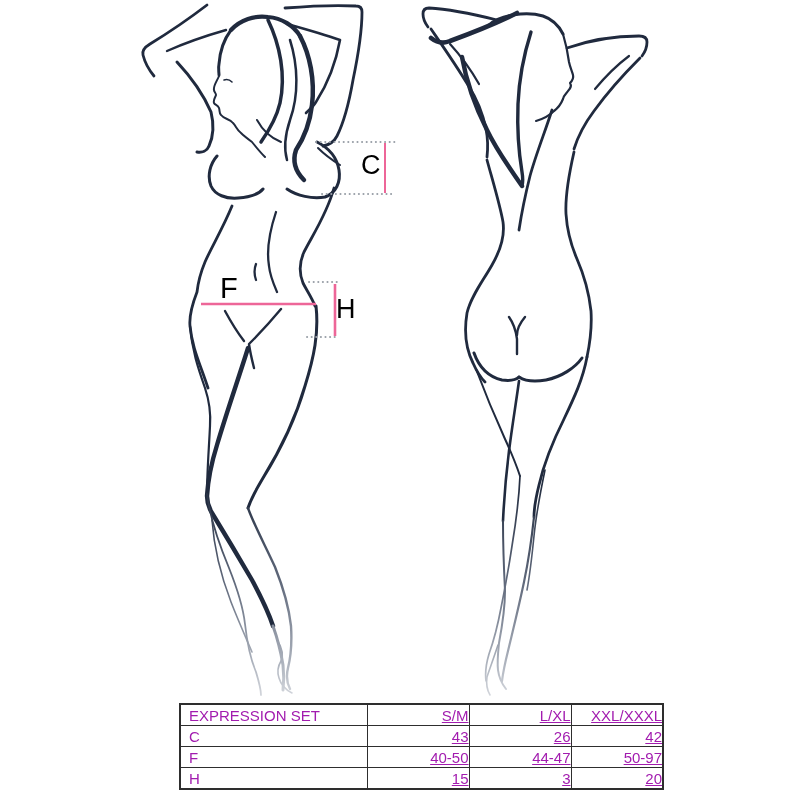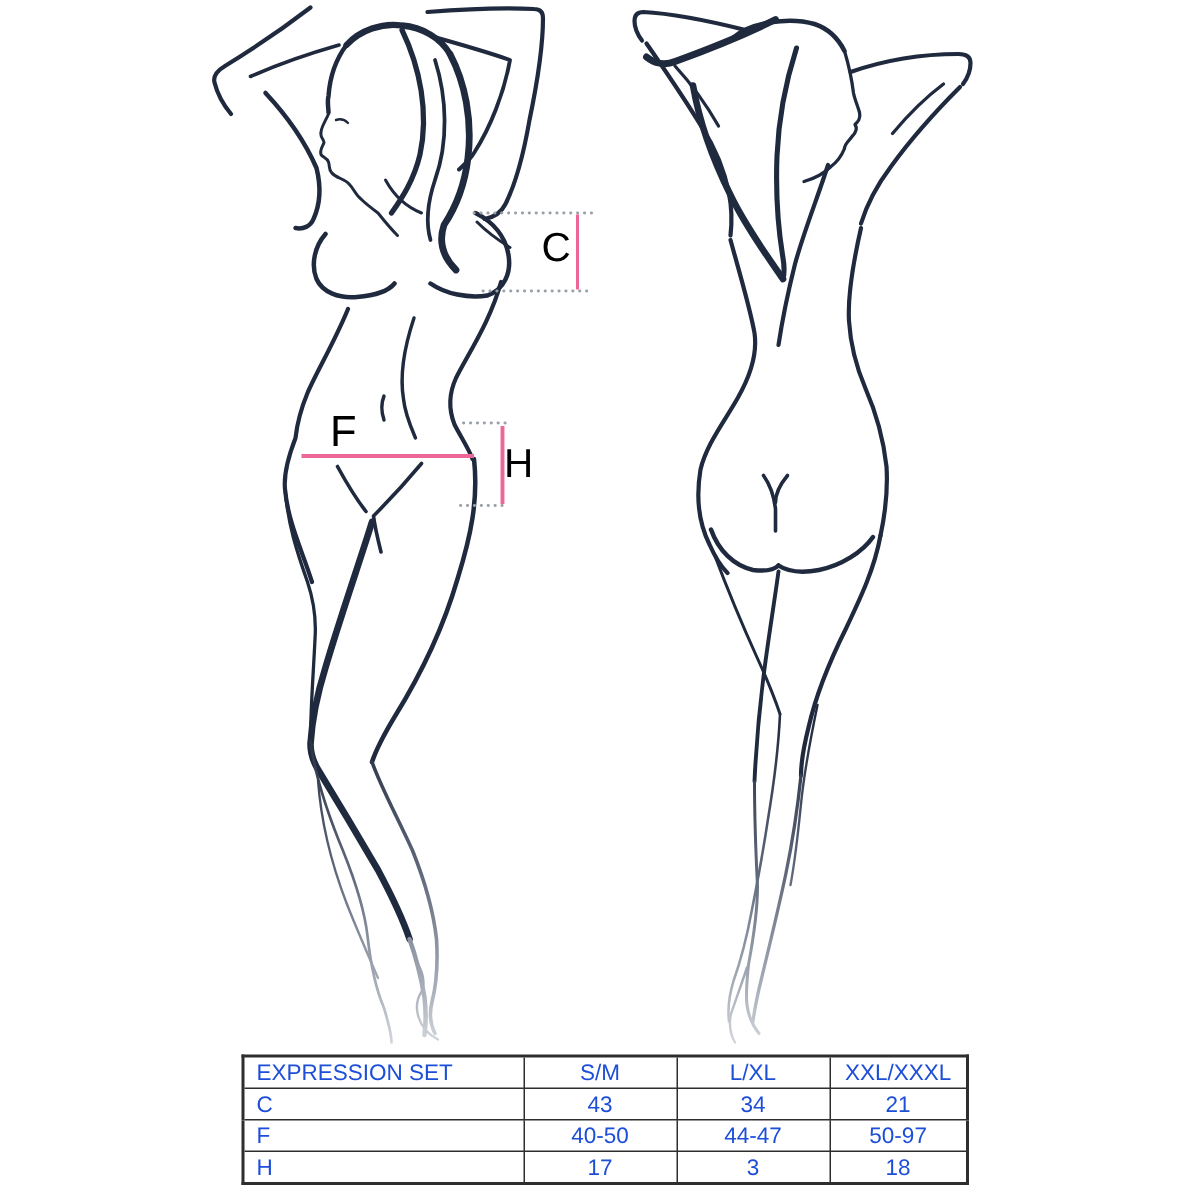--- a/index.html
+++ b/index.html
@@ -9,29 +9,29 @@
   }
   #art{position:absolute;left:0;top:0;}
   .measure-label{
     position:absolute;color:#000;font-family:"Liberation Sans",sans-serif;
     font-weight:400;line-height:1;
   }
   #label-c{left:361px;top:152px;font-size:27px;}
   #label-f{left:220px;top:274px;font-size:29px;}
   #label-h{left:336px;top:296px;font-size:27px;}
   #size-table{
-    position:absolute;left:161px;top:703px;width:483px;
+    position:absolute;left:179px;top:703px;width:483px;
     border-collapse:collapse;table-layout:fixed;
-    font-size:15px;color:#1d4ed8;background:transparent;
+    font-size:15px;color:#a21caf;background:transparent;
   }
   #size-table td{
     border:1.5px solid #2e2e2e;height:20px;padding:0 0 0 8px;
     text-align:left;white-space:nowrap;overflow:hidden;
   }
-  #size-table td.num{text-align:center;padding:0;}
+  #size-table td.num{text-align:right;padding:0;text-decoration:underline;}
   #size-table tr.outer-top td{border-top-width:2px;}
   #size-table tr.outer-bottom td{border-bottom-width:2px;}
   #size-table td:first-child{border-left-width:2px;}
   #size-table td:last-child{border-right-width:2px;}
 </style>
 </head>
 <body>
 
 <div id="screen">
 
@@ -156,31 +156,31 @@
     <tbody>
       <tr class="outer-top">
         <td>EXPRESSION SET</td>
         <td class="num">S/M</td>
         <td class="num">L/XL</td>
         <td class="num">XXL/XXXL</td>
       </tr>
       <tr>
         <td>C</td>
         <td class="num">43</td>
-        <td class="num">34</td>
-        <td class="num">21</td>
+        <td class="num">26</td>
+        <td class="num">42</td>
       </tr>
       <tr>
         <td>F</td>
         <td class="num">40-50</td>
         <td class="num">44-47</td>
         <td class="num">50-97</td>
       </tr>
       <tr class="outer-bottom">
         <td>H</td>
-        <td class="num">17</td>
+        <td class="num">15</td>
         <td class="num">3</td>
-        <td class="num">18</td>
+        <td class="num">20</td>
       </tr>
     </tbody>
   </table>
 
 </div>
 
 </body></html>

